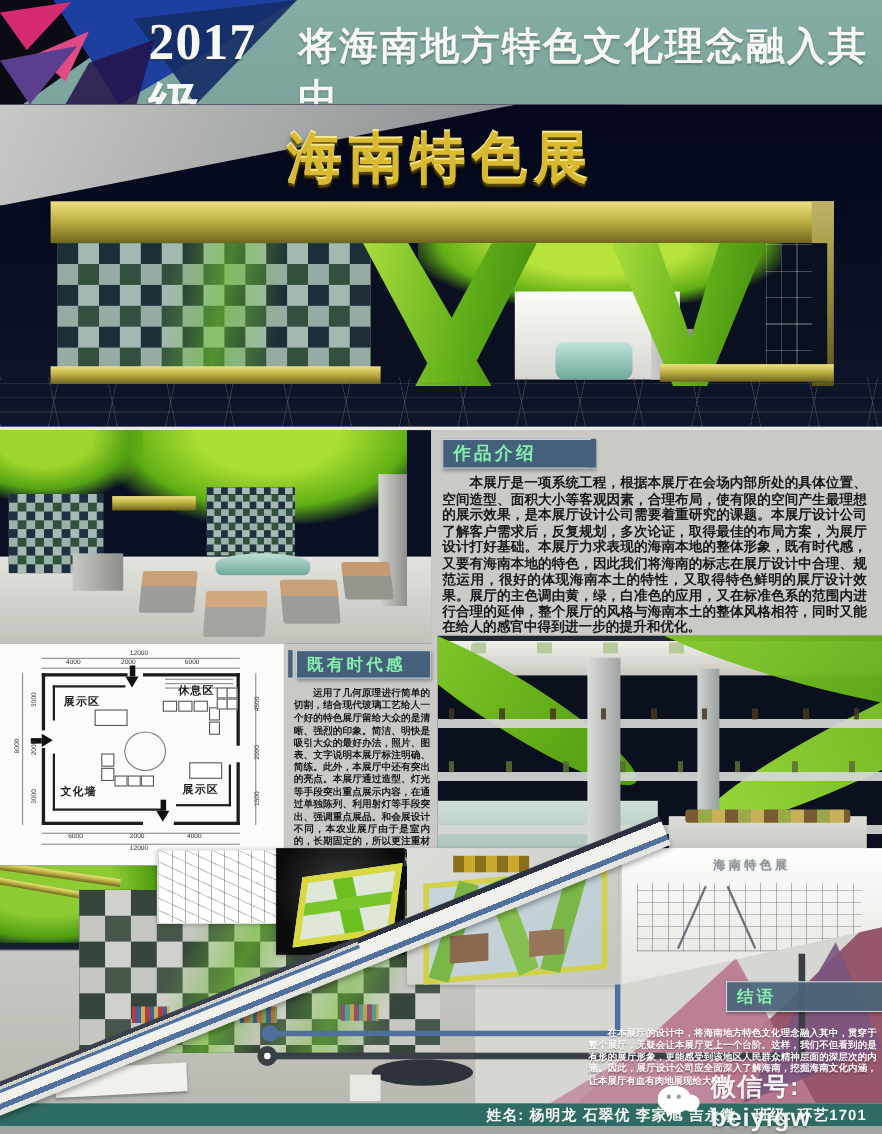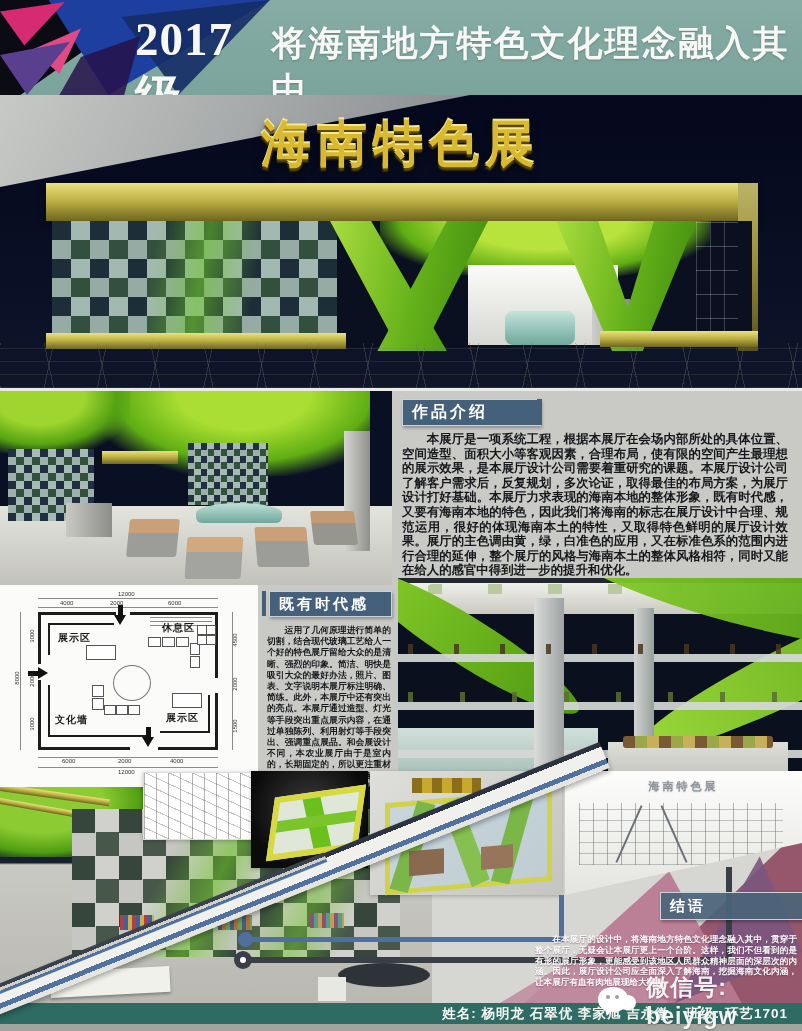--- a/index.html
+++ b/index.html
@@ -26,21 +26,21 @@
   .wedge{left:0;top:0;width:470px;height:92px;background:linear-gradient(115deg,#c7c9c6,#878b8e);
          clip-path:polygon(0 0,100% 0,0 100%);}
   .sign{left:0;top:16px;width:802px;text-align:center;font-size:50px;font-weight:900;letter-spacing:6px;
         color:#d9b92f;text-shadow:0 -2px 0 #f6e88b,0 3px 2px #5d4c0d,0 6px 8px rgba(0,0,0,.6);}
   .gold{background:linear-gradient(180deg,#ece082 0%,#c0b345 45%,#6f661f 100%);}
   .checker{background-color:#15202a;}
   .greenbar{background:linear-gradient(100deg,#a9dd3d 0%,#63b01a 55%,#3f8a0e 100%);}
   
   .midrender{left:0;top:391px;width:392px;height:194px;background:#0a1024;overflow:hidden;}
   .panel{background:#c9cac6;}
-  .hbox{background:#45607a;color:#ffffff;font-weight:700;display:flex;align-items:center;
+  .hbox{background:#45607a;color:#86efac;font-weight:700;display:flex;align-items:center;
         padding-left:9px;letter-spacing:3px;border:1px solid rgba(225,230,234,.85);box-shadow:1px 2px 3px rgba(0,0,0,.3);}
   .body{font-weight:700;color:#17181b;text-align:justify;text-indent:2em;}
   
   .plan{left:0;top:585px;width:258px;height:202px;background:#fbfbf9;border-right:1px solid #d9d9d5;}
   .wall{position:absolute;background:#1c1c1c;}
   .dim{position:absolute;font-size:6px;color:#333;font-weight:400;white-space:nowrap;}
   .dimline{position:absolute;background:#8a8a8a;}
   .plabel{position:absolute;font-size:10px;font-weight:700;color:#1a1a1a;letter-spacing:1px;}
   .furn{position:absolute;border:1px solid #555;background:#fff;}
   

